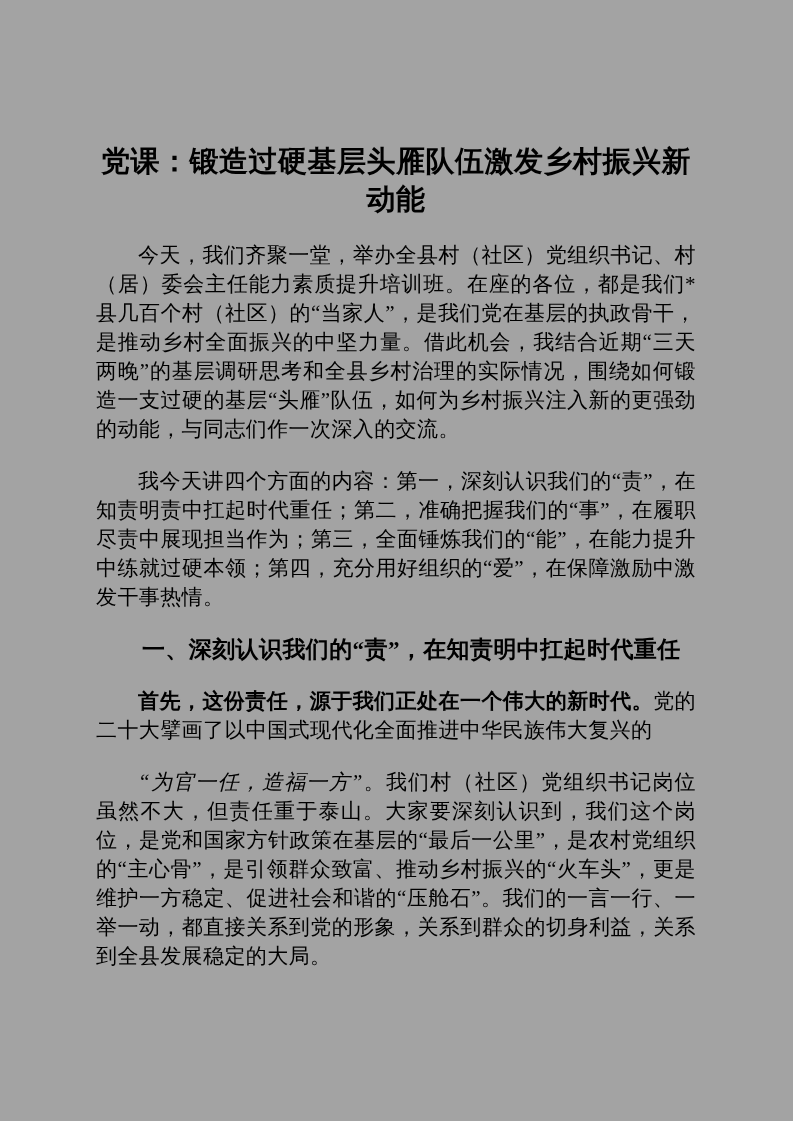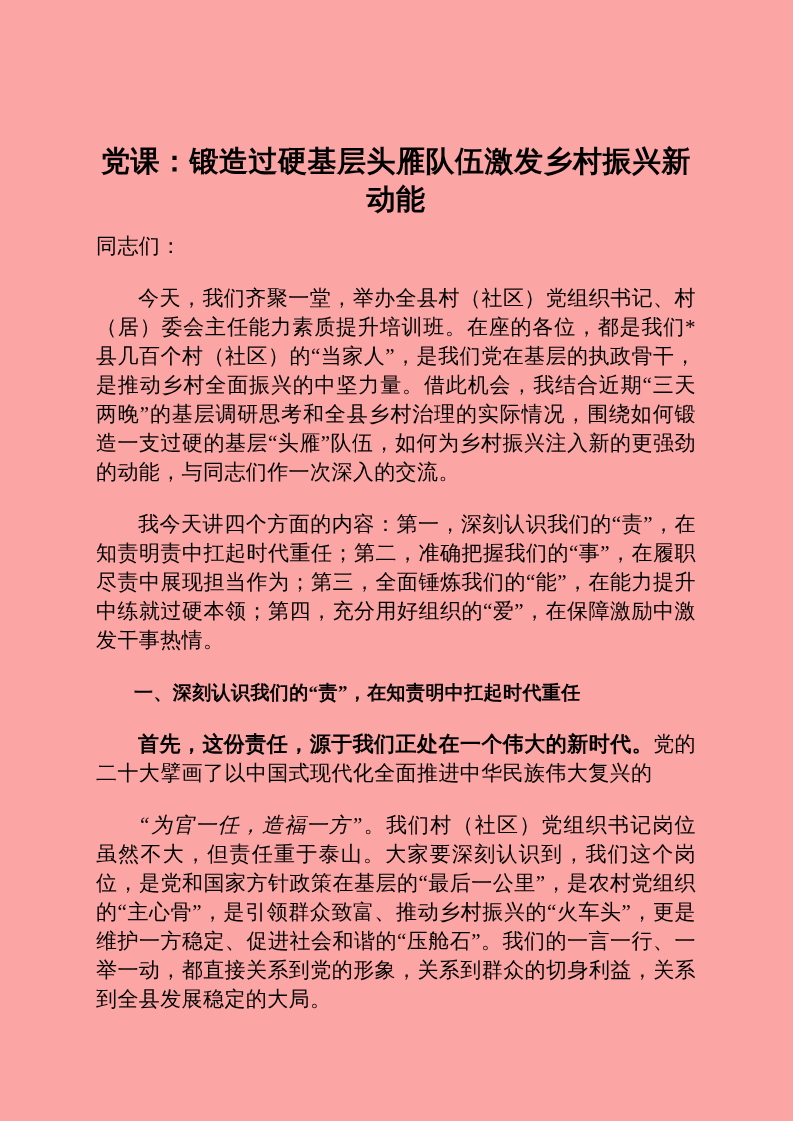--- a/index.html
+++ b/index.html
@@ -6,21 +6,21 @@
     margin: 0;
     padding: 0;
     background: #ffffff;
   }
   .page {
     position: relative;
     box-sizing: border-box;
     width: 793px;
     height: 1121px;
     margin: 0;
-    background: #fca5a5;
+    background: #a3a3a3;
     color: #000000;
     font-family: "Liberation Serif", "DejaVu Serif", serif;
     font-size: 21px;
     line-height: 29px;
     padding: 142px 97px 0 96px;
     overflow: hidden;
   }
   .doc-title {
     font-size: 29px;
     line-height: 38px;
@@ -34,42 +34,41 @@
     text-indent: 0;
     letter-spacing: 0.4px;
   }
   .body-para {
     margin: 23px 0;
     text-indent: 2em;
     text-align: justify;
     letter-spacing: 0.4px;
   }
   .section-heading {
-    font-size: 19px;
+    font-size: 23px;
     line-height: 29px;
     font-weight: bold;
     margin: 14px 0;
     text-indent: 2em;
     letter-spacing: 0.4px;
   }
   .quote-italic {
     font-style: italic;
   }
   .lead-bold {
     font-weight: bold;
   }
 </style>
 </head>
 <body>
 
 <div class="page">
 
   <h1 class="doc-title">党课：锻造过硬基层头雁队伍激发乡村振兴新动能</h1>
 
-  <p class="salutation">同志们：</p>
 
   <p class="body-para">今天，我们齐聚一堂，举办全县村（社区）党组织书记、村（居）委会主任能力素质提升培训班。在座的各位，都是我们*县几百个村（社区）的“当家人”，是我们党在基层的执政骨干，是推动乡村全面振兴的中坚力量。借此机会，我结合近期“三天两晚”的基层调研思考和全县乡村治理的实际情况，围绕如何锻造一支过硬的基层“头雁”队伍，如何为乡村振兴注入新的更强劲的动能，与同志们作一次深入的交流。</p>
 
   <p class="body-para">我今天讲四个方面的内容：第一，深刻认识我们的“责”，在知责明责中扛起时代重任；第二，准确把握我们的“事”，在履职尽责中展现担当作为；第三，全面锤炼我们的“能”，在能力提升中练就过硬本领；第四，充分用好组织的“爱”，在保障激励中激发干事热情。</p>
 
   <h2 class="section-heading">一、深刻认识我们的“责”，在知责明中扛起时代重任</h2>
 
   <p class="body-para"><span class="lead-bold">首先，这份责任，源于我们正处在一个伟大的新时代。</span><span>党的二十大擘画了以中国式现代化全面推进中华民族伟大复兴的</span></p>
 
   <p class="body-para"><span class="quote-italic">“为官一任，造福一方”</span><span>。我们村（社区）党组织书记岗位虽然不大，但责任重于泰山。大家要深刻认识到，我们这个岗位，是党和国家方针政策在基层的“最后一公里”，是农村党组织的“主心骨”，是引领群众致富、推动乡村振兴的“火车头”，更是维护一方稳定、促进社会和谐的“压舱石”。我们的一言一行、一举一动，都直接关系到党的形象，关系到群众的切身利益，关系到全县发展稳定的大局。</span></p>

